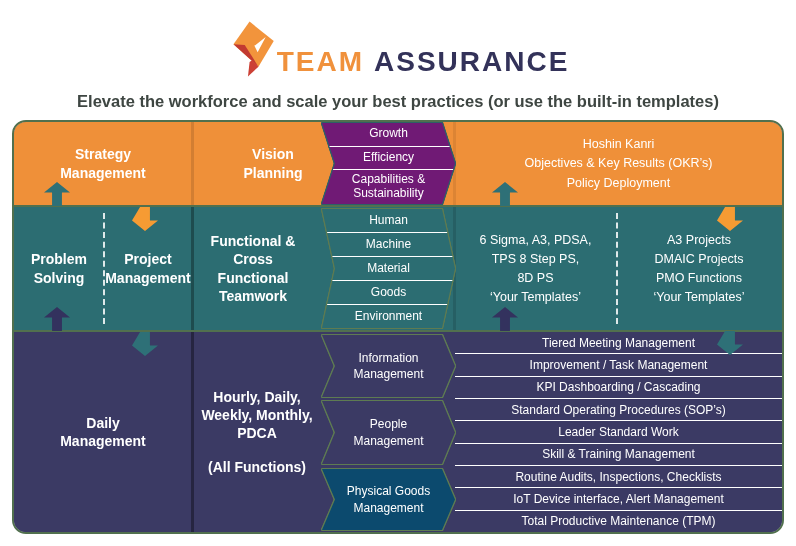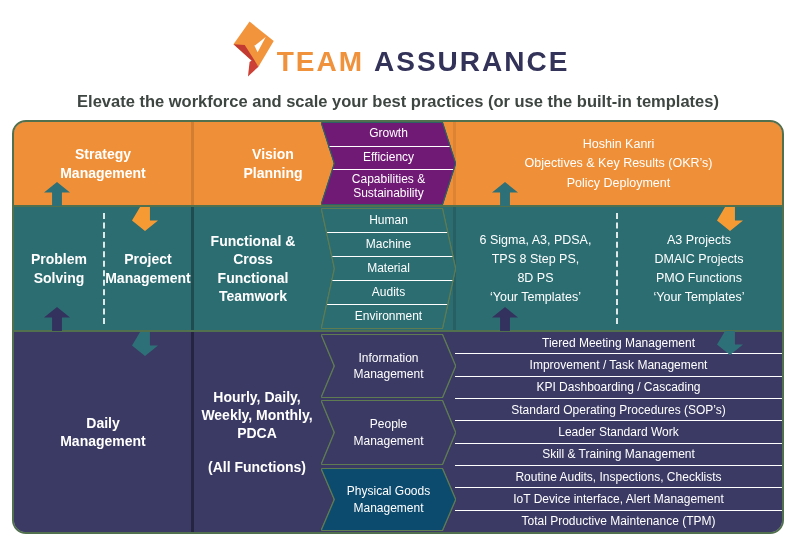--- a/index.html
+++ b/index.html
@@ -129,21 +129,21 @@
       </div>
       <div class="cell" style="left:174px;width:130px;align-items:center;">
         <div class="hdr" style="max-width:112px;">Functional &amp; Cross Functional Teamwork</div>
       </div>
 
       <div class="ribbon-wrap" style="left:308px;top:2px;width:133px;height:119px;--oc:#5E7B52;">
         <div class="ribbon" style="background:#2C6D72;">
           <div class="rrow">Human</div>
           <div class="rrow">Machine</div>
           <div class="rrow">Material</div>
-          <div class="rrow">Audits</div>
+          <div class="rrow">Goods</div>
           <div class="rrow">Environment</div>
         </div>
       </div>
 
       <div class="cell" style="left:441px;width:161px;">
         <div class="lines">
           <span>6 Sigma, A3, PDSA,</span>
           <span>TPS 8 Step PS,</span>
           <span>8D PS</span>
           <span>‘Your Templates’</span>

